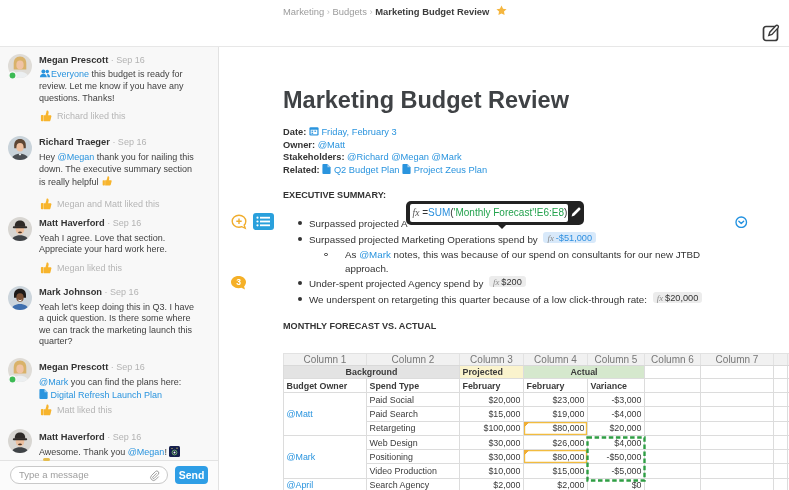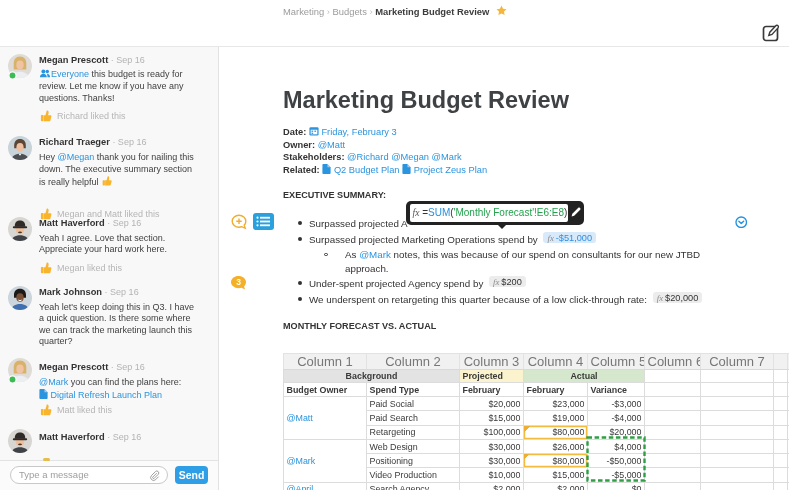--- a/index.html
+++ b/index.html
@@ -33,21 +33,21 @@
   .pill.blue { background:#d8e9fa; color:#2e8fe0;text-align:right; }
   .pill.gray { background:#ececec; color:#333; }
   .bullet { position:absolute; font-size:9.8px; color:#333; line-height:16px; white-space:nowrap; }
   .bdot { position:absolute; width:4px; height:4px; border-radius:50%; background:#333; }
   .bcirc { position:absolute; width:3.4px; height:3.4px; border-radius:50%; border:1px solid #333; background:#fff; }
   
   table { border-collapse:collapse; table-layout:fixed; }
   td { border:1px solid #dcdcdc; font-size:8.9px; color:#3a3a3a; padding:0 2.5px;
     overflow:hidden; white-space:nowrap; }
   td.num { text-align:right; }
-  td.lab { background:#f1f1f1; color:#777; font-size:13px; text-align:center; border-color:#e2e2e2; border-bottom-color:#d9d9d9;}
+  td.lab { background:#f1f1f1; color:#777; font-size:10px; text-align:center; border-color:#e2e2e2; border-bottom-color:#d9d9d9;}
   td.hdr { font-weight:700; }
   td.lnkc { color:#2a94de; vertical-align:middle; }
   td.ycell { position:relative; box-shadow: inset 0 0 0 1.2px #f2bc3f; }
   td.ycell:before { content:""; position:absolute; left:0; top:0; width:6px; height:6px;
     background:linear-gradient(135deg, #f0ad33 50%, rgba(255,255,255,0) 50%); }
 </style>
 </head>
 <body>
 <div id="page">
   <div id="header">
@@ -145,21 +145,21 @@
           <path fill="#4b4f54" d="M3.5 24c0-4 3.8-6.3 8.5-6.3s8.5 2.3 8.5 6.3z"></path>
           <path fill="#fff" d="M10.5 17.8l1.5 2 1.5-2z"></path>
         </g>
       </svg>
     <div class="cmt" style="top:90.1px;">
       <div class="cname">Richard Traeger <span>· Sep 16</span></div>
       <div class="cmsg">Hey <span class="lnk">@Megan</span> thank you for nailing this<br>down. The executive summary section<br>is really helpful <svg width="12" height="12" viewBox="0 0 16 16" style="vertical-align:-2px">
             <path fill="#f7b42c" d="M5.5 7h2c.2-1.7 1-2.6 1-4.1 0-.9.6-1.4 1.3-1.2.8.2 1.2 1.2 1.2 2.2 0 1-.4 2-.6 3.1h2.7c.8 0 1.3.7 1.1 1.4l-1.2 4.6c-.2.6-.7 1-1.3 1H5.5z"></path>
             <rect x="2.2" y="6.9" width="3" height="7.1" rx="0.9" fill="#f7b42c"></rect>
           </svg></div>
-      <div class="clike" style="margin-top:19px;"><svg width="14" height="14" viewBox="0 0 16 16">
+      <div class="clike" style="margin-top:9px;"><svg width="14" height="14" viewBox="0 0 16 16">
             <path fill="#f7b42c" d="M5.5 7h2c.2-1.7 1-2.6 1-4.1 0-.9.6-1.4 1.3-1.2.8.2 1.2 1.2 1.2 2.2 0 1-.4 2-.6 3.1h2.7c.8 0 1.3.7 1.1 1.4l-1.2 4.6c-.2.6-.7 1-1.3 1H5.5z"></path>
             <rect x="2.2" y="6.9" width="3" height="7.1" rx="0.9" fill="#f7b42c"></rect>
           </svg> Megan and Matt liked this</div>
     </div>
     <svg class="avatar" style="top:170px" viewBox="0 0 24 24">
         <defs>
           <clipPath id="a3">
             <circle cx="12" cy="12" r="12"></circle>
           </clipPath>
         </defs>
@@ -235,20 +235,27 @@
           <rect width="24" height="24" fill="#d8d6d2"></rect>
           <ellipse cx="12" cy="12.5" rx="4.3" ry="5" fill="#ecbf9e"></ellipse>
           <path fill="#2e2a27" d="M6.8 8.7c0-3.4 2.2-5.2 5.2-5.2s5.2 1.8 5.2 5.2v1h-10.4z"></path>
           <rect x="4.8" y="9.2" width="14.4" height="2" rx="1" fill="#2e2a27"></rect>
           <path fill="#4a3426" d="M9.8 15.2c.6-.6 1.4-.8 2.2-.8s1.6.2 2.2.8c-.5.7-1.2 1-2.2 1s-1.7-.3-2.2-1z"></path>
           <path fill="#3f4347" d="M3.5 24c0-3.6 3.8-5.8 8.5-5.8s8.5 2.2 8.5 5.8z"></path>
         </g>
       </svg>
     <div class="cmt" style="top:384.5px;">
       <div class="cname">Matt Haverford <span>· Sep 16</span></div>
+      <div class="cmsg">Awesome. Thank you <span class="lnk">@Megan</span>! <svg width="11" height="11" viewBox="0 0 11 11" style="vertical-align:-2px">
+            <rect width="11" height="11" rx="1.5" fill="#17204d"></rect>
+            <circle cx="5.5" cy="6.5" r="2.4" fill="none" stroke="#7ec96f" stroke-width="0.8"></circle>
+            <circle cx="5.5" cy="6.5" r="1" fill="#fff"></circle>
+            <circle cx="3" cy="2.5" r="0.6" fill="#e8e06b"></circle>
+            <circle cx="8" cy="2.2" r="0.6" fill="#e8e06b"></circle>
+          </svg></div>
     </div>
     <div class="abs" style="left:0; top:413px; width:218px; height:30px; background:#fbfbfb; border-top:1px solid #e3e3e3;"></div>
     <div class="abs" style="left:10px; top:419px; width:158px; height:18px; border:1px solid #c9c9c9; border-radius:9px; background:#fff; font-size:9.5px; color:#9e9e9e; line-height:16px; padding-left:8px;">Type a message
       <svg class="abs" style="right:7px; top:3px;" width="12" height="12" viewBox="0 0 16 16">
           <path d="M11.6 4.2l-5.2 5.2a1.3 1.3 0 0 0 1.8 1.8l5.4-5.4a2.6 2.6 0 0 0-3.7-3.7L4.5 7.5a3.9 3.9 0 0 0 5.5 5.5l4.2-4.2" fill="none" stroke="#8a8a8a" stroke-width="1.1"></path>
         </svg>
     </div>
     <div class="abs" style="left:43px; top:410.5px; width:7px; height:3px; border-radius:2px; background:#e4bd4e;"></div>
     <div class="abs" style="left:175px; top:419px; width:33px; height:18px; border-radius:4px; background:#2e9ee6; color:#fff; font-weight:700; font-size:10.5px; text-align:center; line-height:18px;">Send</div>
   </div>

